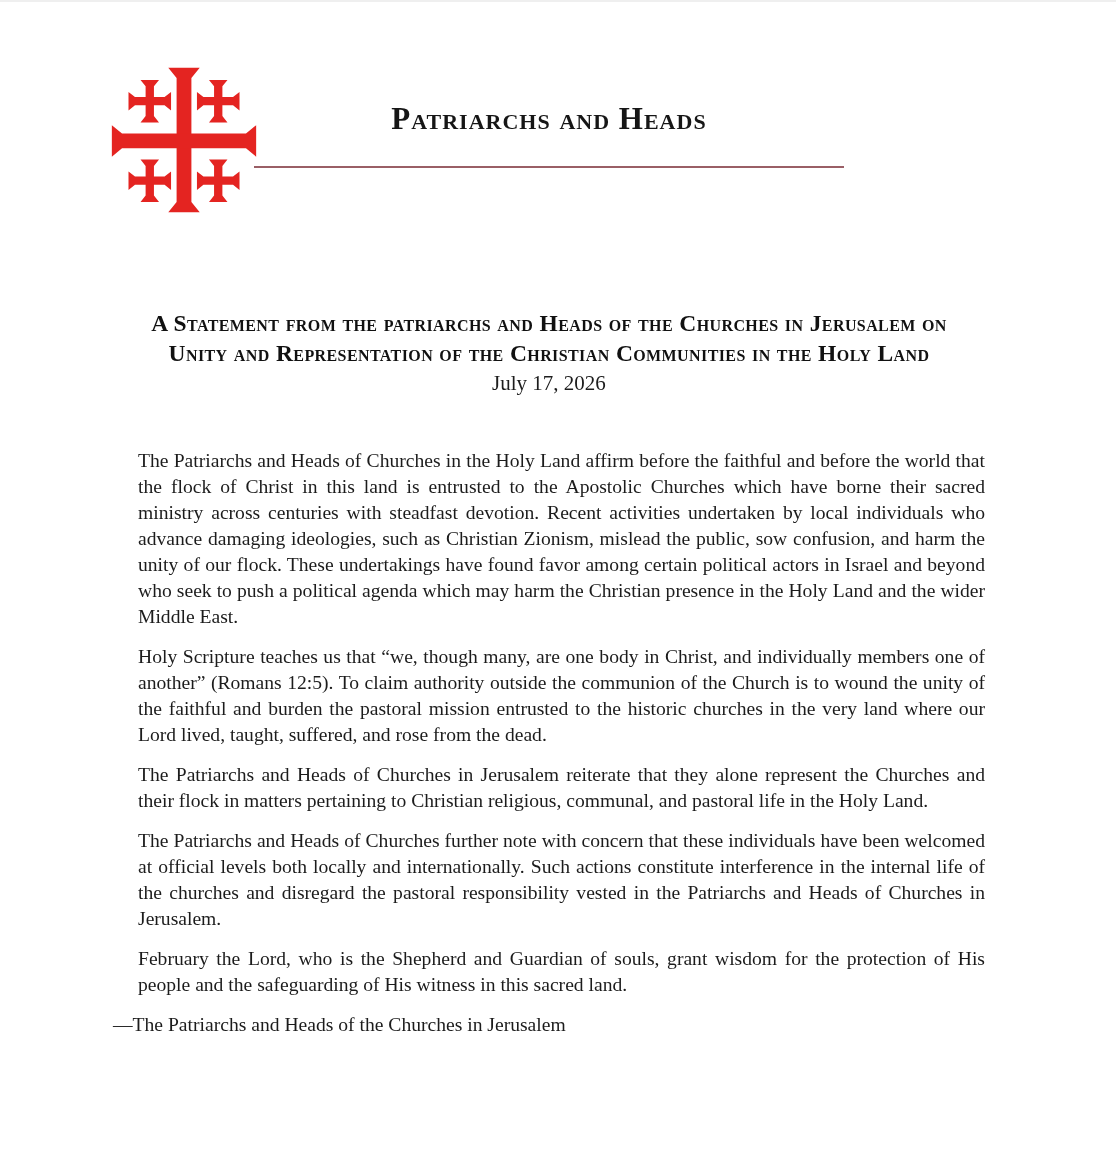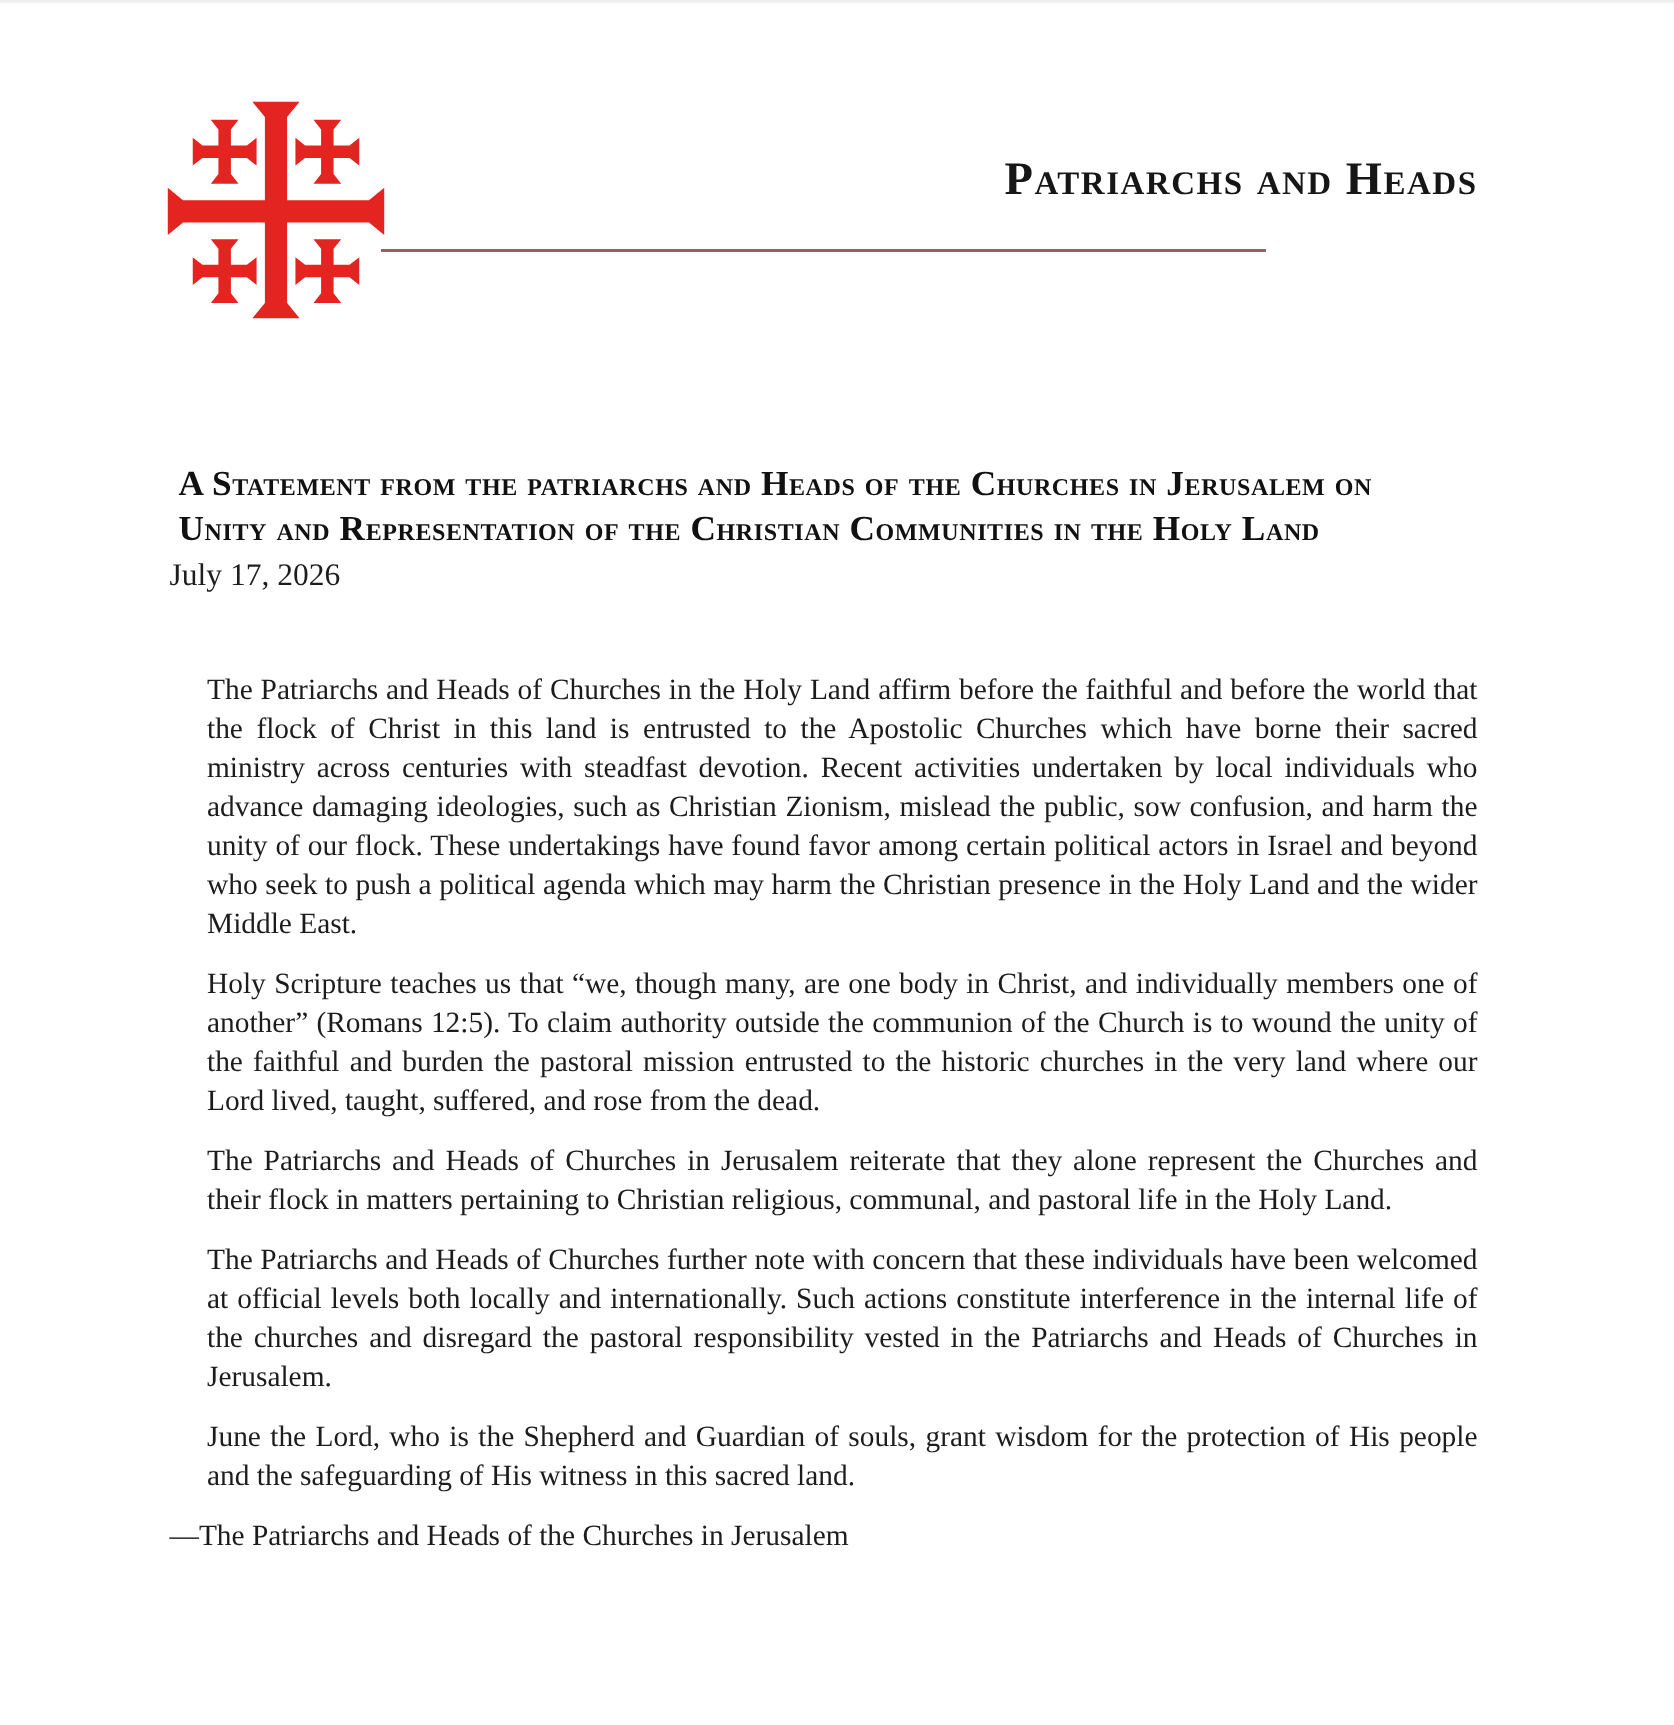--- a/index.html
+++ b/index.html
@@ -21,39 +21,39 @@
   
   .header { position: relative; height: 150px; }
   .logo {
     position: absolute;
     left: -3px;
     top: 0;
     width: 148px;
     height: 150px;
   }
   .org-name {
-    text-align: right;
+    text-align: center;
     padding-top: 36px;
     font-weight: bold;
     font-variant: small-caps;
     font-size: 31px;
     line-height: 35px;
     letter-spacing: 1px;
     color: #161616;
   }
   .header-rule {
     width: 590px;
     height: 2px;
     margin: 30px auto 0 auto;
   }
 
   
   .title-block {
     margin-top: 93px;
-    text-align: left;
+    text-align: center;
   }
   .doc-title {
     font-weight: bold;
     font-variant: small-caps;
     font-size: 23.5px;
     line-height: 30px;
     letter-spacing: 0.4px;
     color: #111111;
     max-width: 860px;
     margin: 0 auto;
@@ -122,18 +122,18 @@
     <div class="title-block">
       <div class="doc-title">A Statement from the patriarchs and Heads of the Churches in Jerusalem on Unity and Representation of the Christian Communities in the Holy Land</div>
       <div class="doc-date">July 17, 2026</div>
     </div>
 
     <div class="body-text">
       <p>The Patriarchs and Heads of Churches in the Holy Land affirm before the faithful and before the world that the flock of Christ in this land is entrusted to the Apostolic Churches which have borne their sacred ministry across centuries with steadfast devotion. Recent activities undertaken by local individuals who advance damaging ideologies, such as Christian Zionism, mislead the public, sow confusion, and harm the unity of our flock. These undertakings have found favor among certain political actors in Israel and beyond who seek to push a political agenda which may harm the Christian presence in the Holy Land and the wider Middle East.</p>
       <p>Holy Scripture teaches us that “we, though many, are one body in Christ, and individually members one of another” (Romans 12:5). To claim authority outside the communion of the Church is to wound the unity of the faithful and burden the pastoral mission entrusted to the historic churches in the very land where our Lord lived, taught, suffered, and rose from the dead.</p>
       <p>The Patriarchs and Heads of Churches in Jerusalem reiterate that they alone represent the Churches and their flock in matters pertaining to Christian religious, communal, and pastoral life in the Holy Land.</p>
       <p>The Patriarchs and Heads of Churches further note with concern that these individuals have been welcomed at official levels both locally and internationally. Such actions constitute interference in the internal life of the churches and disregard the pastoral responsibility vested in the Patriarchs and Heads of Churches in Jerusalem.</p>
-      <p>June the Lord, who is the Shepherd and Guardian of souls, grant wisdom for the protection of His people and the safeguarding of His witness in this sacred land.</p>
+      <p>February the Lord, who is the Shepherd and Guardian of souls, grant wisdom for the protection of His people and the safeguarding of His witness in this sacred land.</p>
       <div class="signature">—The Patriarchs and Heads of the Churches in Jerusalem</div>
     </div>
 
   </div>
 </div>
 
 </body></html>

